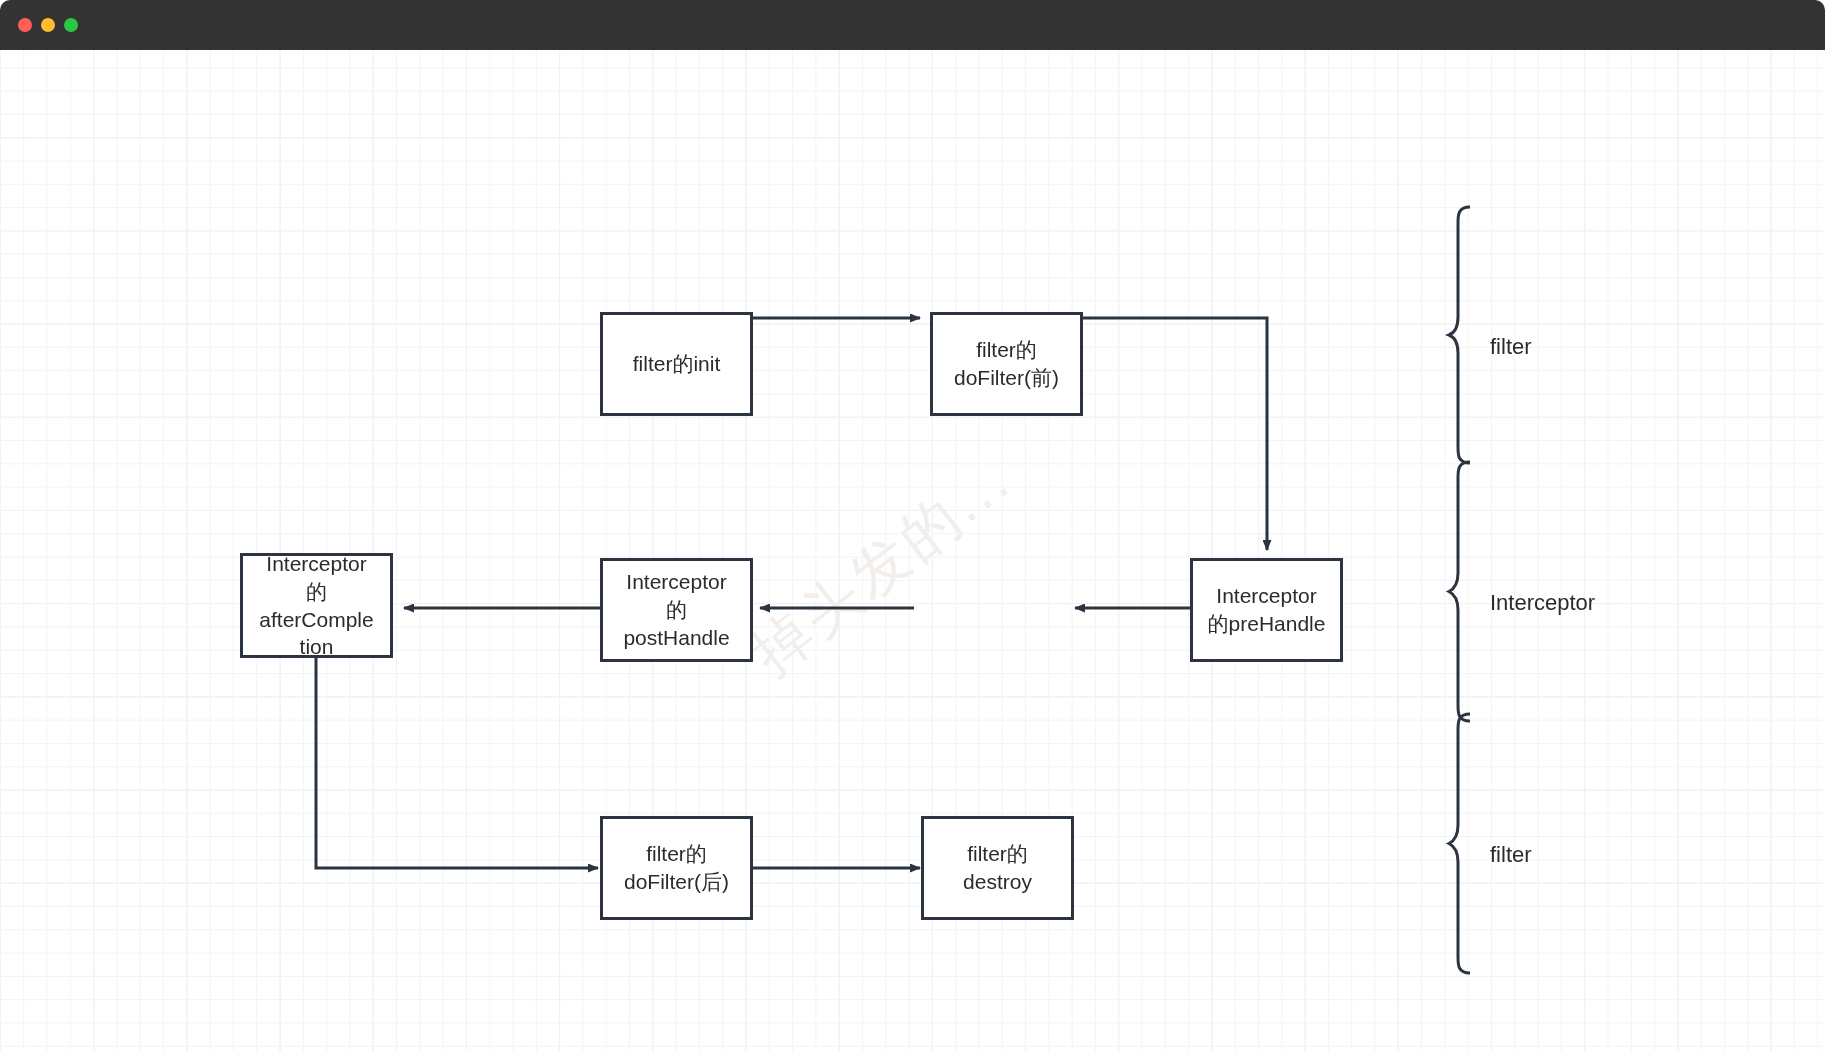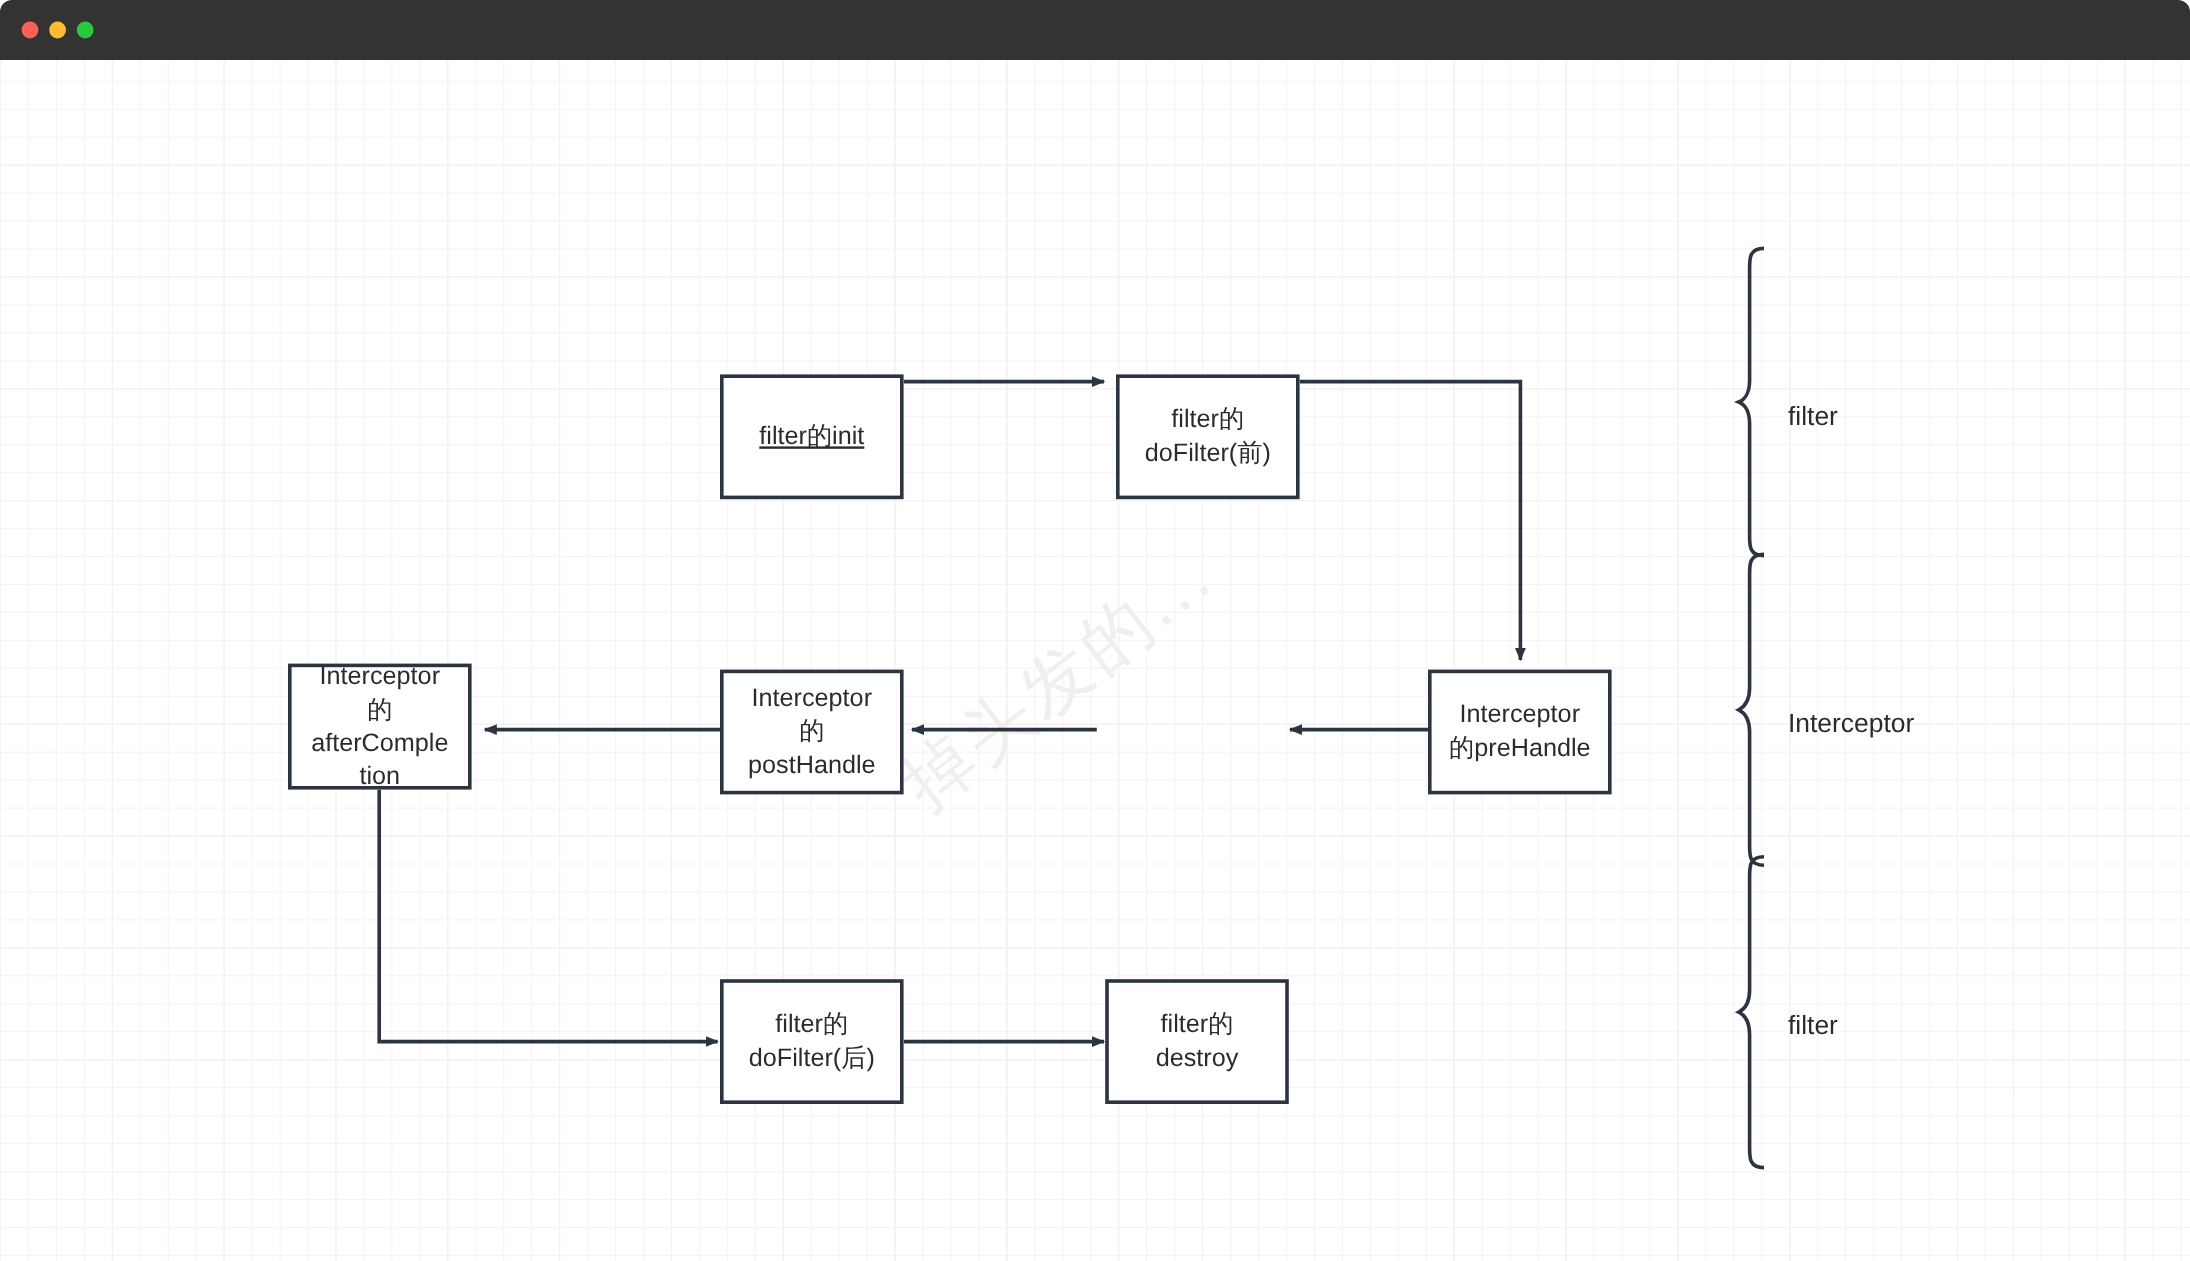--- a/index.html
+++ b/index.html
@@ -152,21 +152,21 @@
 
       <path class="edge-line" d="M914,558 L760,558" marker-end="url(#arrow)"></path>
 
       <path class="edge-line" d="M600,558 L404,558" marker-end="url(#arrow)"></path>
 
       <path class="edge-line" d="M316,608 L316,818 L598,818" marker-end="url(#arrow)"></path>
 
       <path class="edge-line" d="M753,818 L920,818" marker-end="url(#arrow)"></path>
     </svg>
 
-    <div class="node" style="left:600px; top:262px; width:153px; height:104px;text-decoration:underline;">
+    <div class="node" style="left:600px; top:262px; width:153px; height:104px;">
       <span>filter的init</span>
     </div>
 
     <div class="node" style="left:930px; top:262px; width:153px; height:104px;">
       <span>filter的
 doFilter(前)</span>
     </div>
 
     <div class="node" style="left:1190px; top:508px; width:153px; height:104px;">
       <span>Interceptor

